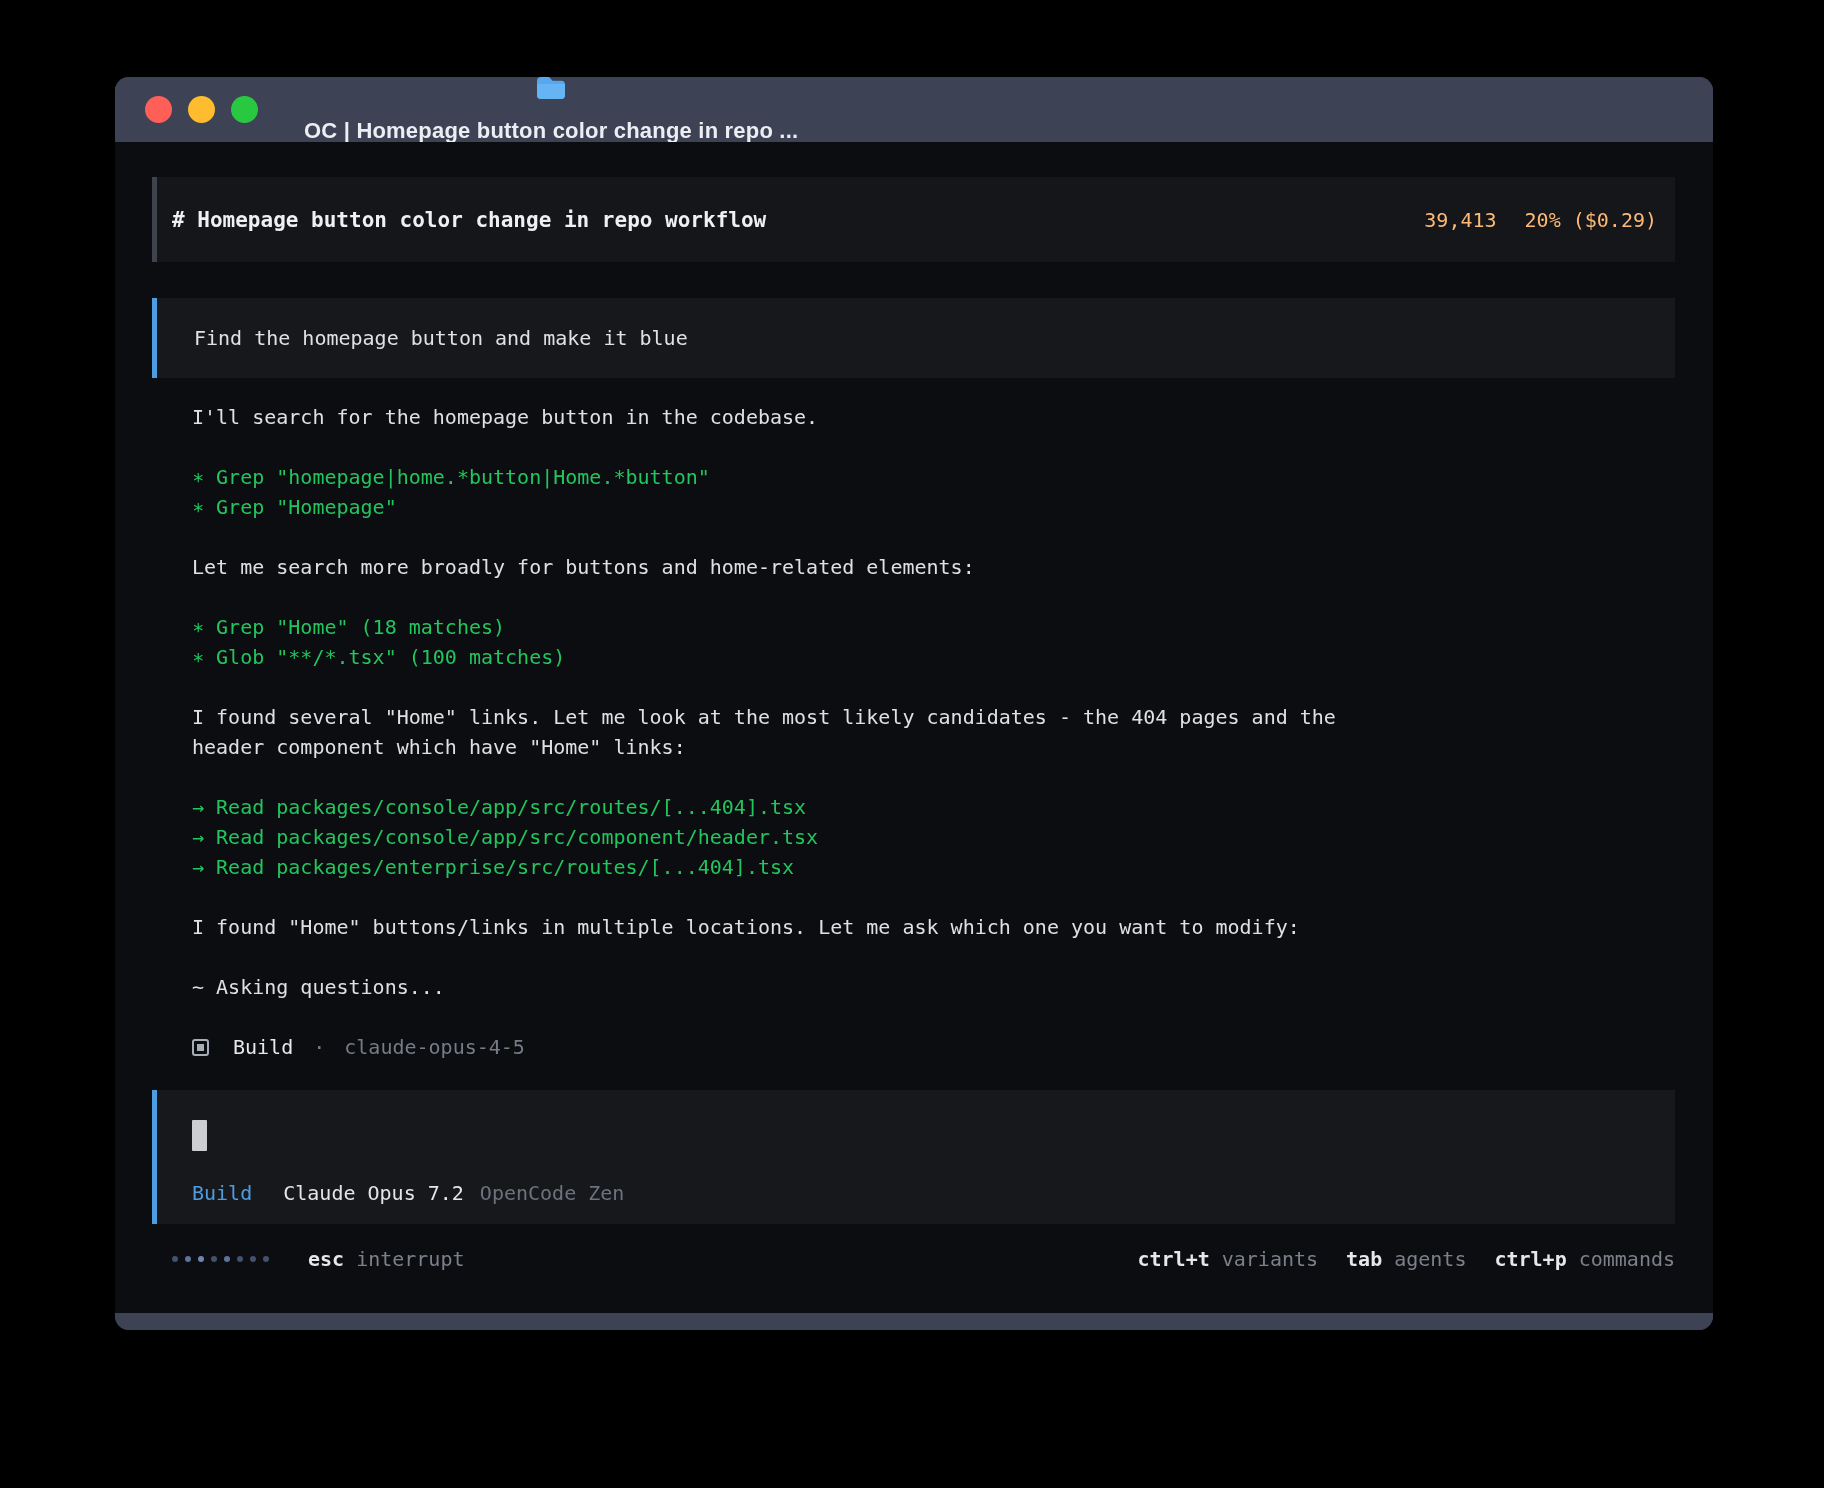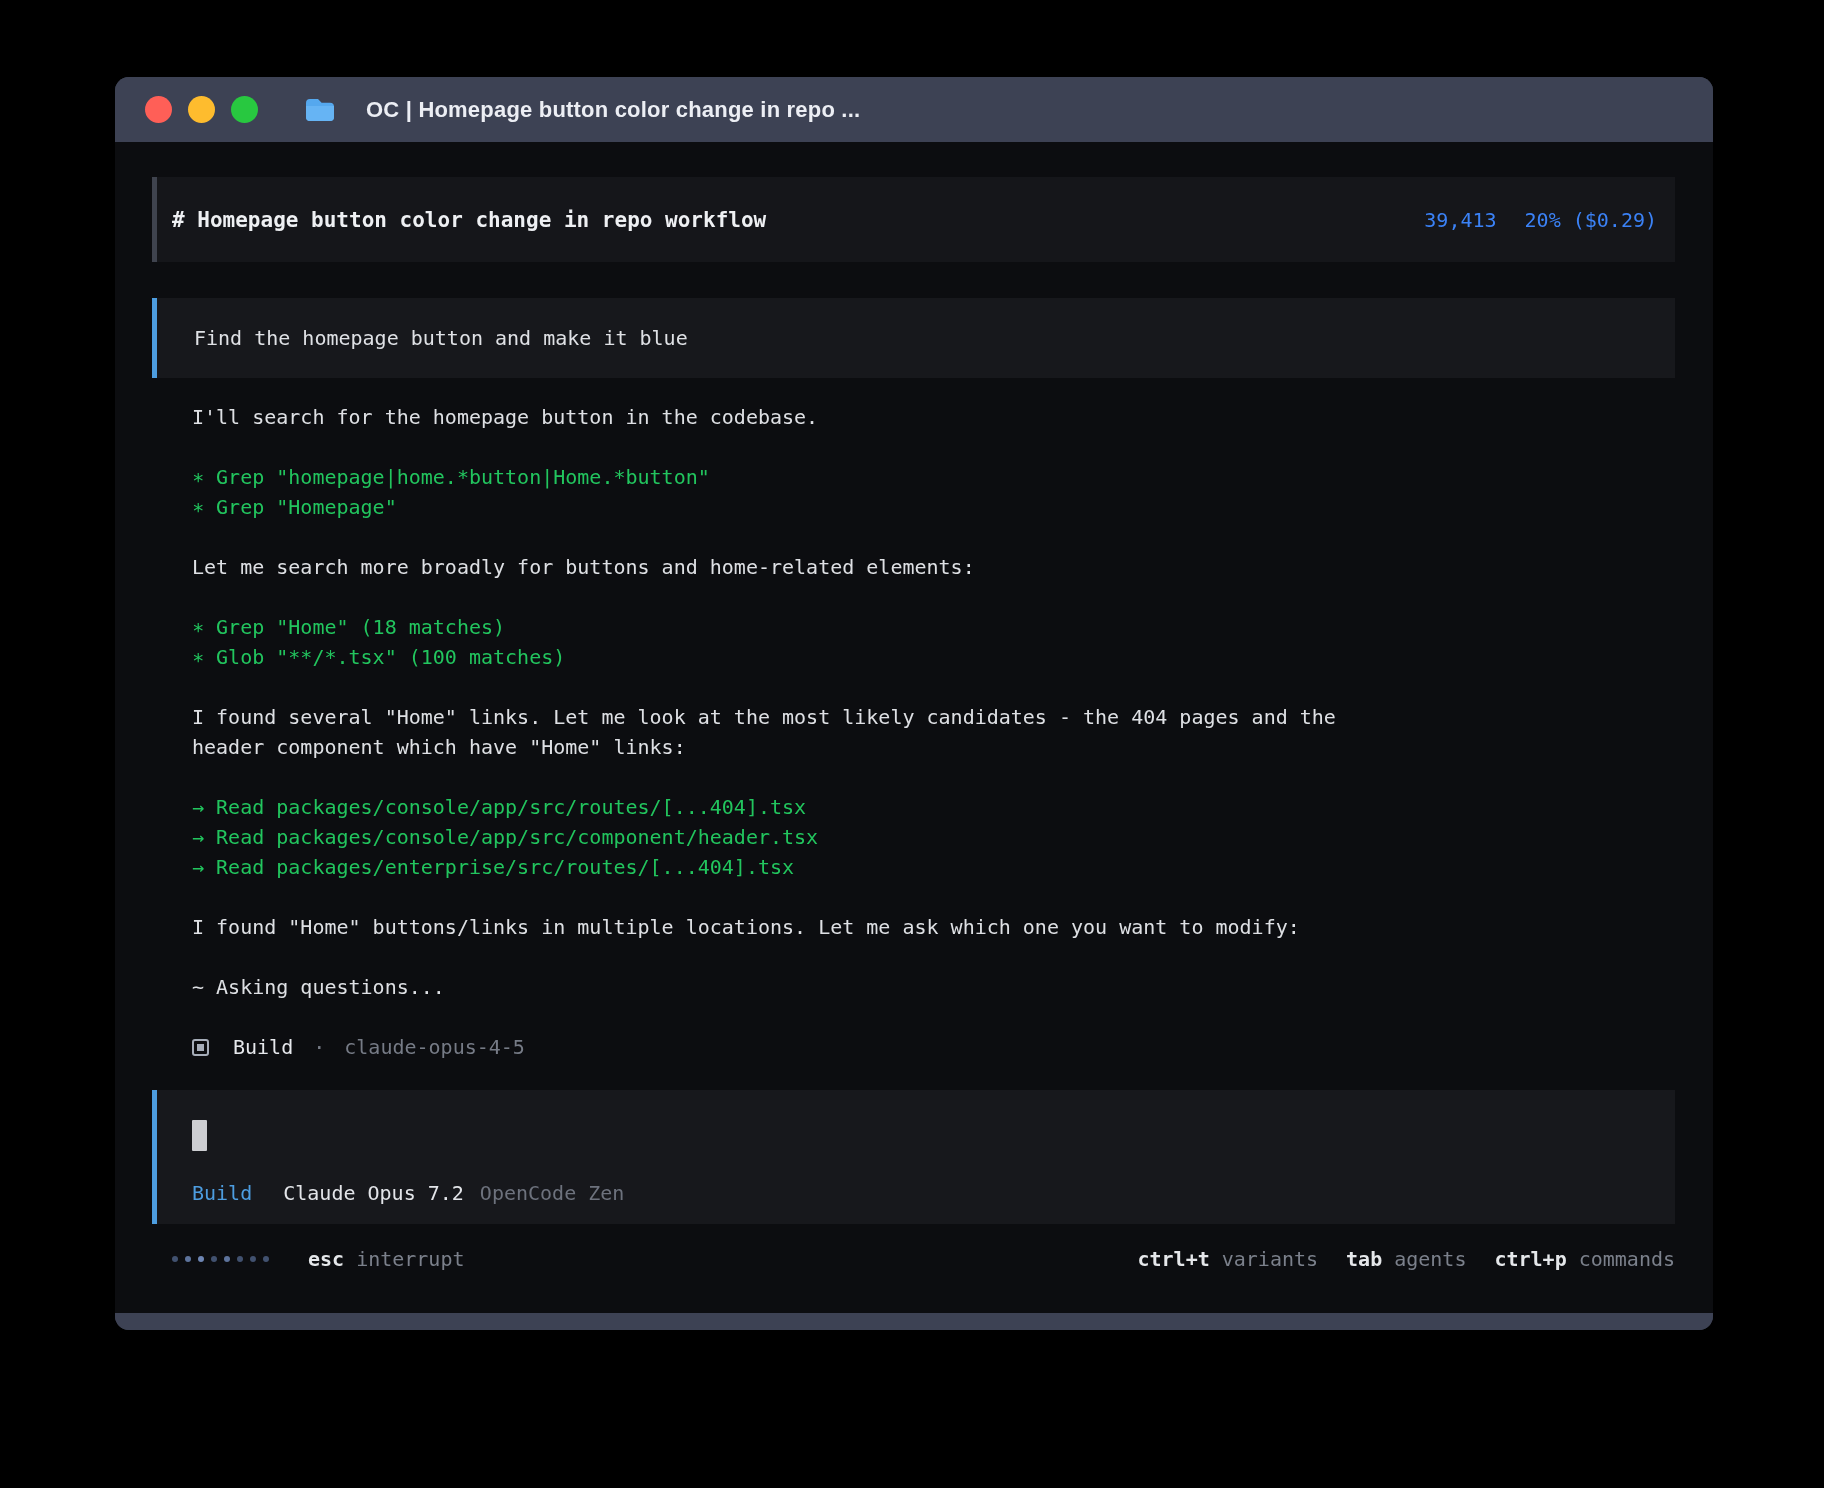--- a/index.html
+++ b/index.html
@@ -16,38 +16,38 @@
   .titlebar {
     height:65px; flex:0 0 65px; display:flex; align-items:center;
     padding-left:30px; background:#3d4254;
     font-family:"Liberation Sans", sans-serif;
   }
   .lights { display:flex; gap:16px; align-items:center; }
   .light { width:27px; height:27px; border-radius:50%; }
   .light.red { background:#ff5f57; }
   .light.yellow { background:#febc2e; }
   .light.green { background:#28c840; }
-  .titlegroup { display:flex; align-items:center; gap:30px; margin-left:46px; }
+  .titlegroup { display:flex; align-items:center; gap:17px; margin-left:46px;flex-direction:column; }
   .titlebar-title { color:#eceef4; font-weight:bold; font-size:22px; letter-spacing:.2px; }
 
   
   .term {
     flex:1 1 auto; background:#0c0d10; overflow:hidden;
     font-size:20px; line-height:30px; color:#dee0e4;
   }
 
   .block { margin:0 38px 0 37px; }
 
   .header-block {
     margin-top:35px; height:85px; background:#15161a;
     border-left:5px solid #3f434e;
     display:flex; align-items:center; padding:0 18px 0 15px;
   }
   .header-title { font-weight:bold; color:#eef0f3; font-size:21px; }
-  .header-stats { margin-left:auto; display:flex; gap:28px; color:#3b82f6; }
+  .header-stats { margin-left:auto; display:flex; gap:28px; color:#fdba74; }
 
   .user-block {
     margin-top:36px; height:80px; background:#17181c;
     border-left:5px solid #4d9de0;
     display:flex; align-items:center; padding:0 18px 0 37px;
     color:#dfe1e5;
   }
 
   .transcript { margin:24px 44px 0 77px; }
   .t-line { color:#dee0e4; }

